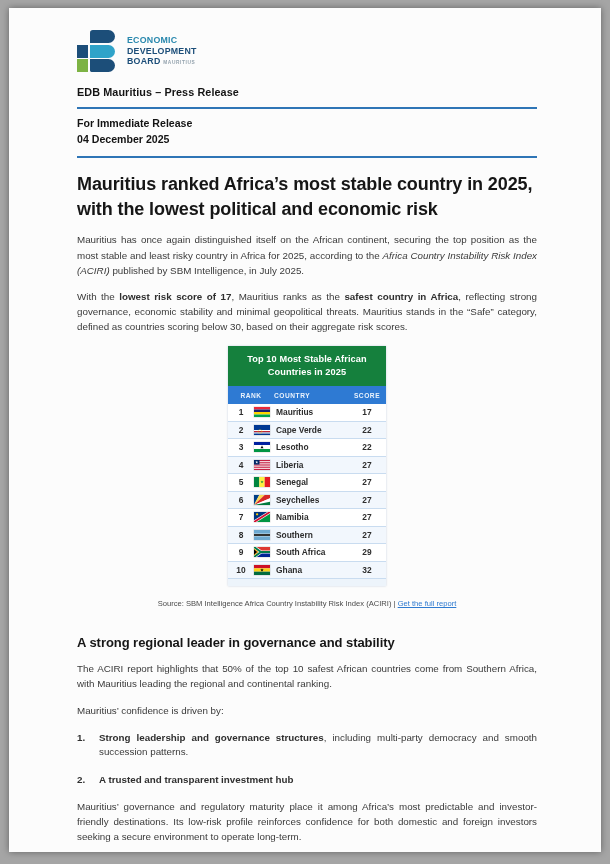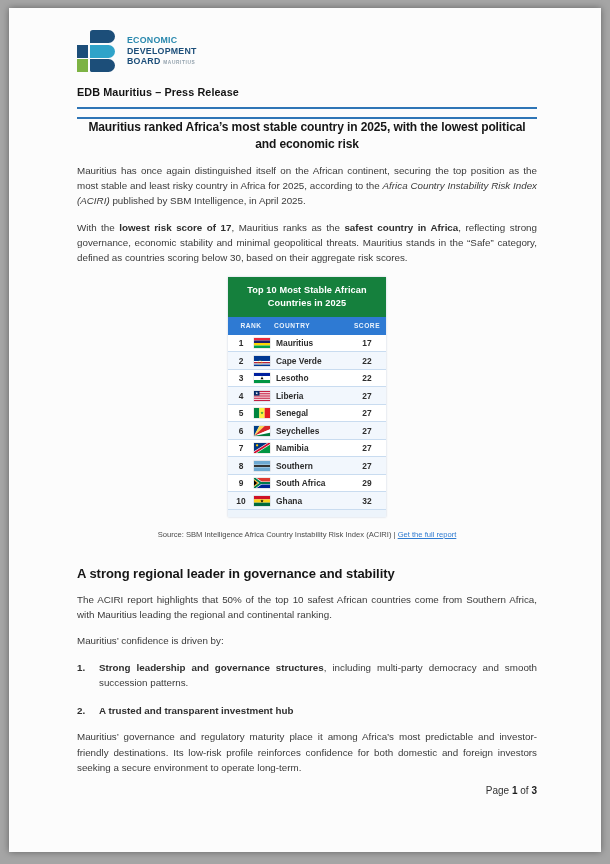--- a/index.html
+++ b/index.html
@@ -34,21 +34,21 @@
   .ltext { line-height:1.18; letter-spacing:.25px; font-weight:bold; font-size:8.8px; }
   .ltext .l1 { color:#2787AD; }
   .ltext .l2, .ltext .l3 { color:#1C4E79; }
   .ltext .l3s { color:#94A3AE; font-size:4.8px; letter-spacing:.6px; font-weight:bold; }
   
   .doc-label { margin-top:14px; font-size:10.8px; font-weight:bold; color:#141414; letter-spacing:.1px; }
   .rule { border:none; border-top:2px solid #2E75B6; margin-top:9px; }
   .release { margin-top:7px; font-size:10.6px; font-weight:bold; color:#141414; line-height:1.5; }
   .rule2 { border:none; border-top:2px solid #2E75B6; margin-top:8px; }
   
-  h1 { font-size:12px; line-height:1.38; color:#161616; letter-spacing:-.1px;text-align:center; }
+  h1 { margin-top:14px; font-size:18px; line-height:1.38; color:#161616; letter-spacing:-.1px; }
   p.body { margin-top:11px; font-size:9.8px; line-height:1.55; text-align:justify; color:#3a3a3a; }
   p.body i { font-style:italic; }
   p.body b { color:#2f2f2f; }
   
   .stab { width:158px; margin:12px auto 0 auto; box-shadow:0 0 2px rgba(40,80,140,.25); }
   .stab-title { background:#15803d; color:#fff; font-weight:bold; font-size:9.2px;
                 line-height:1.4; text-align:center; padding:7px 10px; letter-spacing:.1px; }
   .stab-head { background:#2E7AD3; color:#E9F2FC; display:grid;
                grid-template-columns:46px 1fr 38px; align-items:center;
                font-size:6.6px; font-weight:bold; letter-spacing:.55px; height:18px; }
@@ -101,25 +101,29 @@
     </div>
     <div class="ltext">
       <div class="l1">ECONOMIC</div>
       <div class="l2">DEVELOPMENT</div>
       <div class="l3"><span>BOARD</span> <span class="l3s">MAURITIUS</span></div>
     </div>
   </div>
 
   <div class="doc-label">EDB Mauritius – Press Release</div>
   <hr class="rule">
+  <div class="release">
+    <div>For Immediate Release</div>
+    <div>04 December 2025</div>
+  </div>
   <hr class="rule2">
 
   <h1>Mauritius ranked Africa’s most stable country in 2025, with the lowest political and economic risk</h1>
 
-  <p class="body"><span>Mauritius has once again distinguished itself on the African continent, securing the top position as the most stable and least risky country in Africa for 2025, according to the </span><i>Africa Country Instability Risk Index (ACIRI)</i><span> published by SBM Intelligence, in April 2025.</span></p>
+  <p class="body"><span>Mauritius has once again distinguished itself on the African continent, securing the top position as the most stable and least risky country in Africa for 2025, according to the </span><i>Africa Country Instability Risk Index (ACIRI)</i><span> published by SBM Intelligence, in July 2025.</span></p>
 
   <p class="body"><span>With the </span><b>lowest risk score of 17</b><span>, Mauritius ranks as the </span><b>safest country in Africa</b><span>, reflecting strong governance, economic stability and minimal geopolitical threats.  Mauritius stands in the “Safe” category, defined as countries scoring below 30, based on their aggregate risk scores.</span></p>
 
   <div class="stab">
     <div class="stab-title">Top 10 Most Stable African Countries in 2025</div>
     <div class="stab-head">
       <span class="h1c">RANK</span>
       <span class="h2c">COUNTRY</span>
       <span class="h3c">SCORE</span>
     </div>

